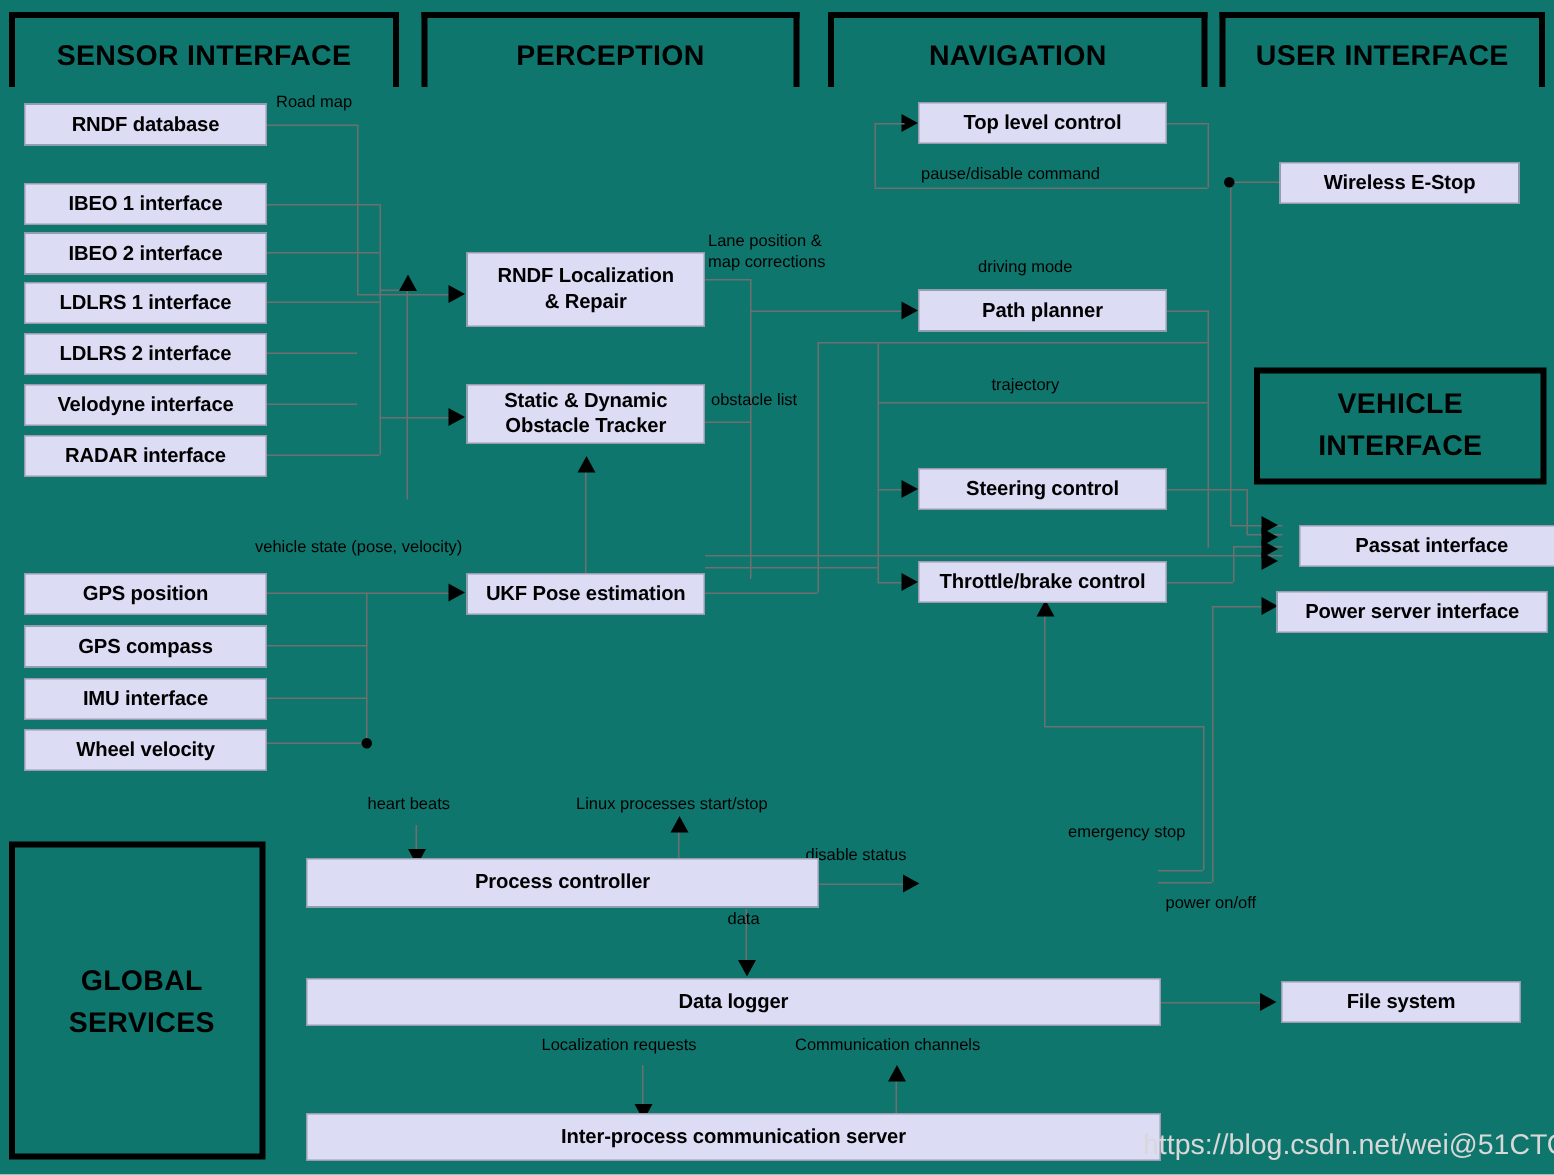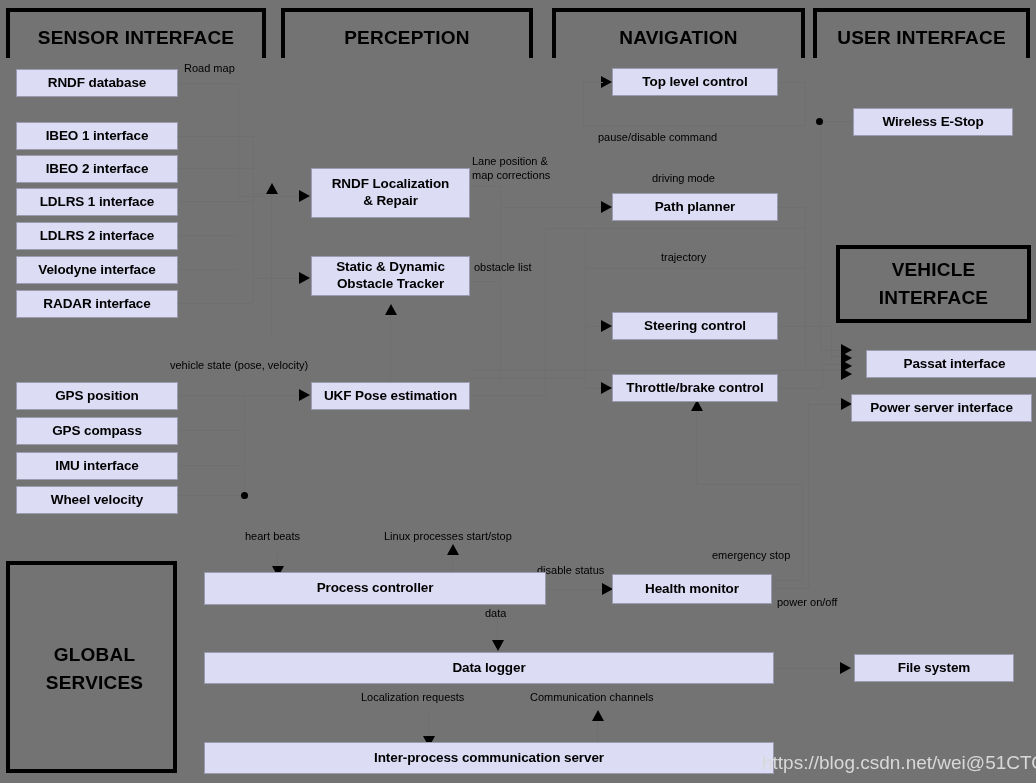--- a/index.html
+++ b/index.html
@@ -1,17 +1,17 @@
 <!DOCTYPE html>
 <html><head>
 <meta charset="utf-8">
 <style>
   html,body{margin:0;padding:0;background:#ffffff;}
   body{font-family:"Liberation Sans",sans-serif;}
-  #canvas{position:relative;width:1036px;height:783px;background:#737373;overflow:hidden;}
+  #canvas{position:relative;width:1036px;height:783px;background:#0f766e;overflow:hidden;}
 
   
   .box{
     position:absolute;
     background:#dcdcf5;
     border:1px solid #9a9ab0;
     box-sizing:border-box;
     display:flex;
     align-items:center;
     justify-content:center;
@@ -228,21 +228,21 @@
   <div class="v" style="left:597px;top:718px;height:26px;"></div>
   <div class="ar ar-u" style="left:592px;top:710px;"></div>
 
   <div class="elabel" style="left:184px;top:62px;">Road map</div>
   <div class="elabel wrap" style="left:472px;top:155px;width:110px;">
     <div>Lane position &amp;</div>
     <div>map corrections</div>
   </div>
   <div class="elabel" style="left:474px;top:261px;">obstacle list</div>
   <div class="elabel" style="left:170px;top:359px;">vehicle state (pose, velocity)</div>
-  <div class="elabel" style="left:598px;top:110px;margin-top:21px;">pause/disable command</div>
+  <div class="elabel" style="left:614px;top:110px;">pause/disable command</div>
   <div class="elabel" style="left:652px;top:172px;">driving mode</div>
   <div class="elabel" style="left:661px;top:251px;">trajectory</div>
   <div class="elabel" style="left:245px;top:530px;">heart beats</div>
   <div class="elabel" style="left:384px;top:530px;">Linux processes start/stop</div>
   <div class="elabel" style="left:537px;top:564px;">disable status</div>
   <div class="elabel" style="left:712px;top:549px;">emergency stop</div>
   <div class="elabel" style="left:777px;top:596px;">power on/off</div>
   <div class="elabel" style="left:485px;top:607px;">data</div>
   <div class="elabel" style="left:361px;top:691px;">Localization requests</div>
   <div class="elabel" style="left:530px;top:691px;">Communication channels</div>
@@ -273,20 +273,19 @@
   <div class="box" style="left:612px;top:68px;width:166px;height:28px;">Top level control</div>
   <div class="box" style="left:612px;top:193px;width:166px;height:28px;">Path planner</div>
   <div class="box" style="left:612px;top:312px;width:166px;height:28px;">Steering control</div>
   <div class="box" style="left:612px;top:374px;width:166px;height:28px;">Throttle/brake control</div>
 
   <div class="box" style="left:853px;top:108px;width:160px;height:28px;">Wireless E-Stop</div>
   <div class="box" style="left:855px;top:350px;width:177px;height:28px;margin-left:11px;">Passat interface</div>
   <div class="box" style="left:851px;top:394px;width:181px;height:28px;">Power server interface</div>
 
   <div class="box" style="left:204px;top:572px;width:342px;height:33px;">Process controller</div>
-  <div class="box" style="left:612px;top:574px;width:160px;height:30px;">Health monitor</div>
   <div class="box" style="left:204px;top:652px;width:570px;height:32px;">Data logger</div>
   <div class="box" style="left:854px;top:654px;width:160px;height:28px;">File system</div>
   <div class="box" style="left:204px;top:742px;width:570px;height:32px;">Inter-process communication server</div>
 
   <div class="watermark" style="left:762px;top:750px;">https://blog.csdn.net/wei@51CTO博客</div>
 
 </div>
 
 </body></html>

